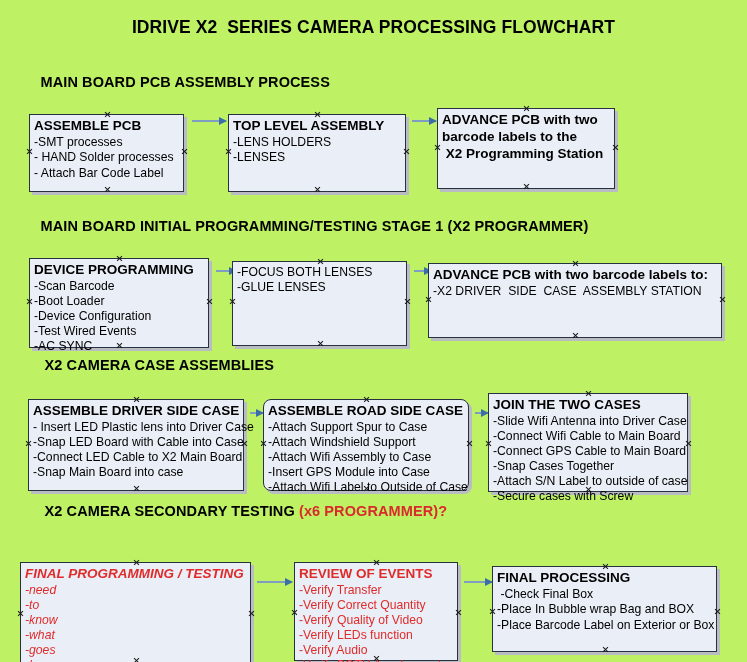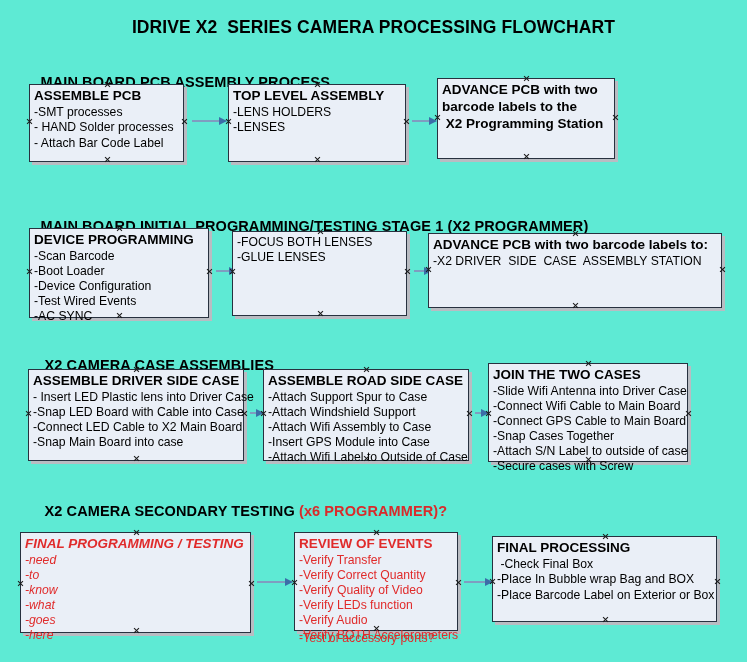--- a/index.html
+++ b/index.html
@@ -9,21 +9,21 @@
   }
   body {
     font-family: "Liberation Sans", sans-serif;
     color: #000000;
   }
   #page {
     position: relative;
     width: 747px;
     height: 662px;
     overflow: hidden;
-    background: #5eead4;
+    background: #bef264;
   }
 
   
   .doc-title {
     position: absolute;
     left: 0;
     top: 17px;
     width: 747px;
     text-align: center;
     font-size: 17.5px;
@@ -44,20 +44,21 @@
 
   
   .box {
     position: absolute;
     box-sizing: border-box;
     background: #eaeff7;
     border: 1.4px solid #27313f;
     box-shadow: 3px 3px 0 0 #b9bcc2;
     padding: 3px 2px 2px 4px;
     overflow: visible;
+    margin-top: 30px;
   }
   .box-title {
     font-size: 13.5px;
     font-weight: bold;
     line-height: 16px;
     white-space: pre;
     margin-bottom: 1px;
   }
   .box-line {
     font-size: 12.2px;
@@ -212,21 +213,21 @@
     <div class="box-line">-Connect LED Cable to X2 Main Board</div>
     <div class="box-line">-Snap Main Board into case</div>
     <div class="handle" style="left:-4px; top:40px;"></div>
     <div class="handle" style="left:104px; top:-4px;"></div>
     <div class="handle" style="left:104px; top:85px;"></div>
     <div class="handle" style="left:212px; top:40px;"></div>
   </div>
 
   <div class="arrow" style="left:250px; top:412px; width:13px;"></div>
 
-  <div class="box tight" style="left:263px; top:369px; width:206px; height:92px;">
+  <div class="box tight" style="left:263px; top:369px; width:206px; height:92px;border-radius:8px;">
     <div class="box-title">ASSEMBLE ROAD SIDE CASE</div>
     <div class="box-line">-Attach Support Spur to Case</div>
     <div class="box-line">-Attach Windshield Support</div>
     <div class="box-line">-Attach Wifi Assembly to Case</div>
     <div class="box-line">-Insert GPS Module into Case</div>
     <div class="box-line">-Attach Wifi Label to Outside of Case</div>
     <div class="handle" style="left:-4px; top:40px;"></div>
     <div class="handle" style="left:99px; top:-4px;"></div>
     <div class="handle" style="left:99px; top:85px;"></div>
     <div class="handle" style="left:202px; top:40px;"></div>

